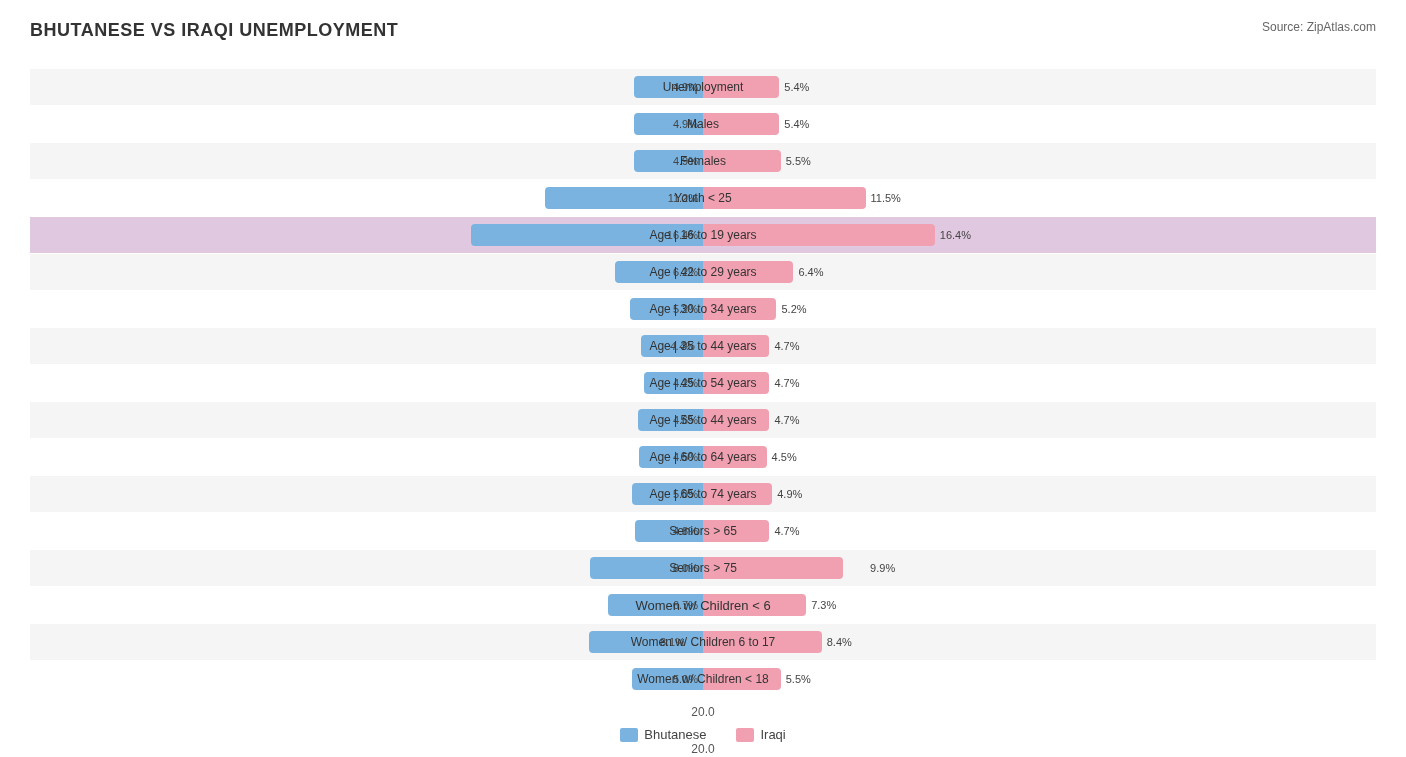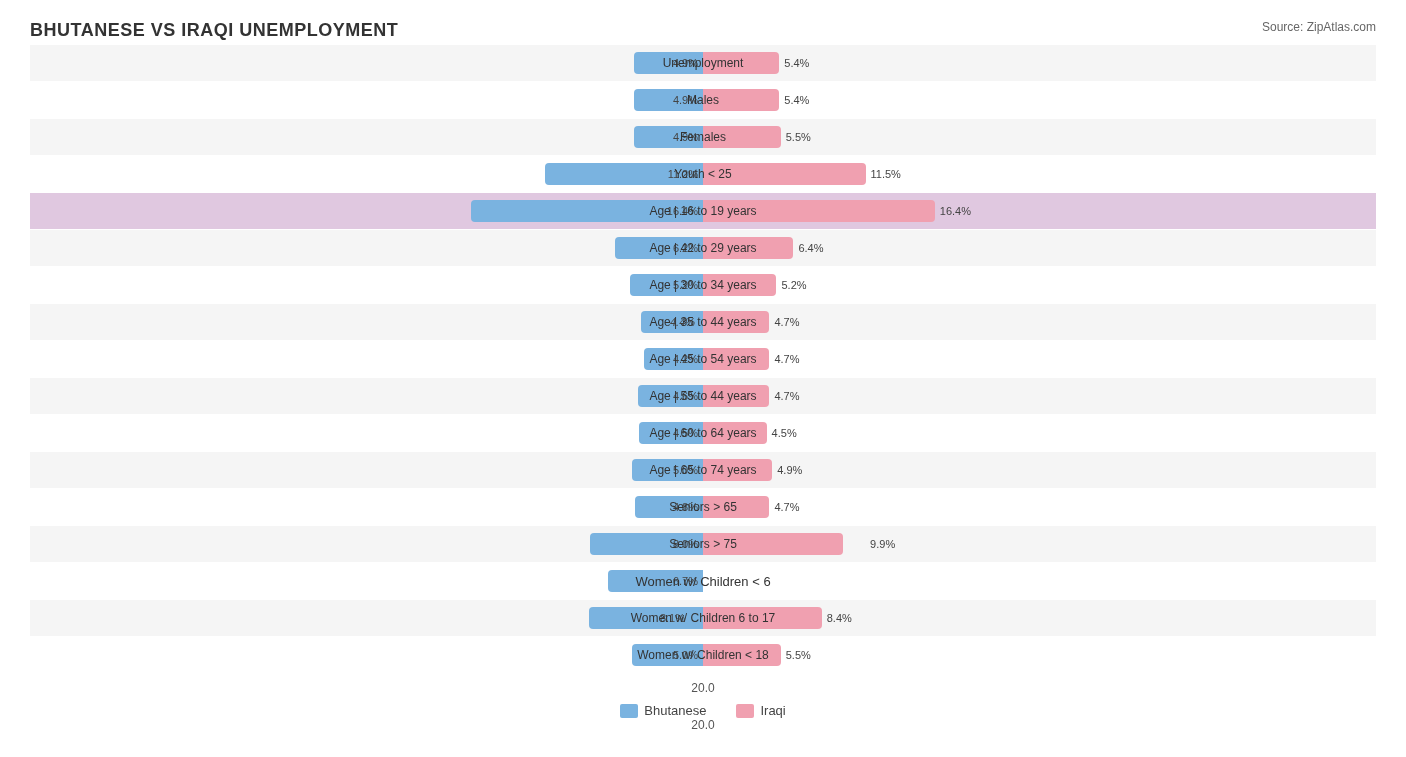--- a/index.html
+++ b/index.html
@@ -11,21 +11,21 @@
       padding: 20px 30px;
     }
     .chart-container {
       width: 100%;
       background: #fff;
     }
     .chart-header {
       display: flex;
       justify-content: space-between;
       align-items: flex-start;
-      margin-bottom: 4px;
+      margin-bottom: 28px;
     }
     .chart-title {
       font-size: 18px;
       font-weight: bold;
       color: #333;
       text-transform: uppercase;
       letter-spacing: 0.5px;
     }
     .chart-source {
       font-size: 12px;
@@ -287,20 +287,26 @@
         </div>
         <div style="position: absolute; left: 50%; transform: translateX(-50%); font-size: 12px; color: rgb(51, 51, 51); white-space: nowrap; z-index: 10; pointer-events: none;">Seniors &gt; 75</div>
       </div>
       <div style="display: flex; align-items: center; width: 100%; height: 36px; position: relative; background: rgb(255, 255, 255); margin-bottom: 1px;">
         <div style="width: 50%; display: flex; align-items: center; justify-content: flex-end; height: 100%; position: relative;">
           <div style="position: absolute; right: 0px; top: 50%; transform: translateY(-50%); width: 14.07%; height: 22px; display: flex; justify-content: flex-end;">
             <div style="width: 100%; height: 22px; background: rgb(122, 179, 224); border-radius: 4px 0px 0px 4px;"></div>
           </div>
           <span style="font-size: 11px; color: rgb(68, 68, 68); white-space: nowrap; min-width: 36px; text-align: right; padding-right: 5px; z-index: 5; position: relative;">6.7%</span>
         </div>
+        <div style="width: 50%; display: flex; align-items: center; justify-content: flex-start; height: 100%; position: relative;">
+          <div style="position: absolute; left: 0px; top: 50%; transform: translateY(-50%); width: 15.33%; height: 22px;">
+            <div style="width: 100%; height: 22px; background: rgb(240, 160, 176); border-radius: 0px 4px 4px 0px;"></div>
+          </div>
+          <span style="font-size: 11px; color: rgb(68, 68, 68); white-space: nowrap; min-width: 36px; text-align: left; padding-left: 5px; z-index: 5; position: relative; margin-left: 15.33%;">7.3%</span>
+        </div>
         <div style="position: absolute; left: 50%; transform: translateX(-50%); font-size: 13px; color: rgb(51, 51, 51); white-space: nowrap; z-index: 10; pointer-events: none;">Women w/ Children &lt; 6</div>
       </div>
       <div style="display: flex; align-items: center; width: 100%; height: 36px; position: relative; background: rgb(245, 245, 245); margin-bottom: 1px;">
         <div style="width: 50%; display: flex; align-items: center; justify-content: flex-end; height: 100%; position: relative;">
           <div style="position: absolute; right: 0px; top: 50%; transform: translateY(-50%); width: 17.01%; height: 22px; display: flex; justify-content: flex-end;">
             <div style="width: 100%; height: 22px; background: rgb(122, 179, 224); border-radius: 4px 0px 0px 4px;"></div>
           </div>
           <span style="font-size: 11px; color: rgb(68, 68, 68); white-space: nowrap; min-width: 36px; text-align: right; padding-right: 18px; z-index: 5; position: relative;">8.1%</span>
         </div>
         <div style="width: 50%; display: flex; align-items: center; justify-content: flex-start; height: 100%; position: relative;">

